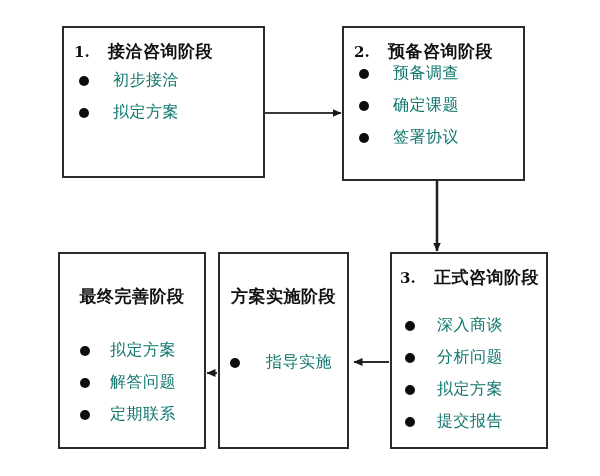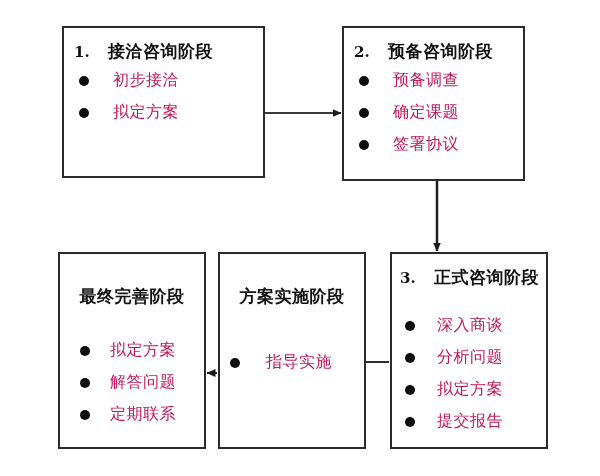--- a/index.html
+++ b/index.html
@@ -24,21 +24,21 @@
   .box {
     position: absolute;
     box-sizing: border-box;
     border: 2px solid #2b2b2b;
     background: #ffffff;
   }
   
   #box-contact   { left: 62px;  top: 26px;  width: 203px; height: 152px; }
   #box-prepare   { left: 342px; top: 26px;  width: 183px; height: 155px; }
   #box-formal    { left: 390px; top: 252px; width: 158px; height: 197px; }
-  #box-implement { left: 218px; top: 252px; width: 148px; height: 197px; }
+  #box-implement { left: 218px; top: 252px; width: 131px; height: 197px; }
   #box-final     { left: 58px;  top: 252px; width: 148px; height: 197px; }
 
   .title-row {
     display: flex;
     align-items: baseline;
   }
   .num {
     font-family: "DejaVu Serif", "Liberation Serif", serif;
     font-weight: bold;
     font-size: 15px;
@@ -75,33 +75,33 @@
   .bullet {
     flex: 0 0 auto;
     width: 10px;
     height: 10px;
     border-radius: 50%;
     background: #0d0d0d;
     display: inline-block;
   }
   .item-label {
     font-size: 16px;
-    color: #be185d;
+    color: #0f766e;
     letter-spacing: 0.5px;
   }
 
   
   #box-contact .inner { padding: 12px 0 0 10px; }
   #box-contact ul.items { margin-top: 7px; }
   #box-contact ul.items li { margin-bottom: 11px; }
   #box-contact .bullet { margin-left: 5px; margin-right: 24px; }
 
   
   #box-prepare .inner { padding: 12px 0 0 10px; }
-  #box-prepare ul.items { margin-top: 7px; }
+  #box-prepare ul.items { }
   #box-prepare ul.items li { margin-bottom: 11px; }
   #box-prepare .bullet { margin-left: 5px; margin-right: 24px; }
 
   
   #box-formal .inner { padding: 12px 0 0 8px; }
   #box-formal ul.items { margin-top: 26px; }
   #box-formal ul.items li { margin-bottom: 11px; }
   #box-formal .bullet { margin-left: 5px; margin-right: 22px; }
 
   

